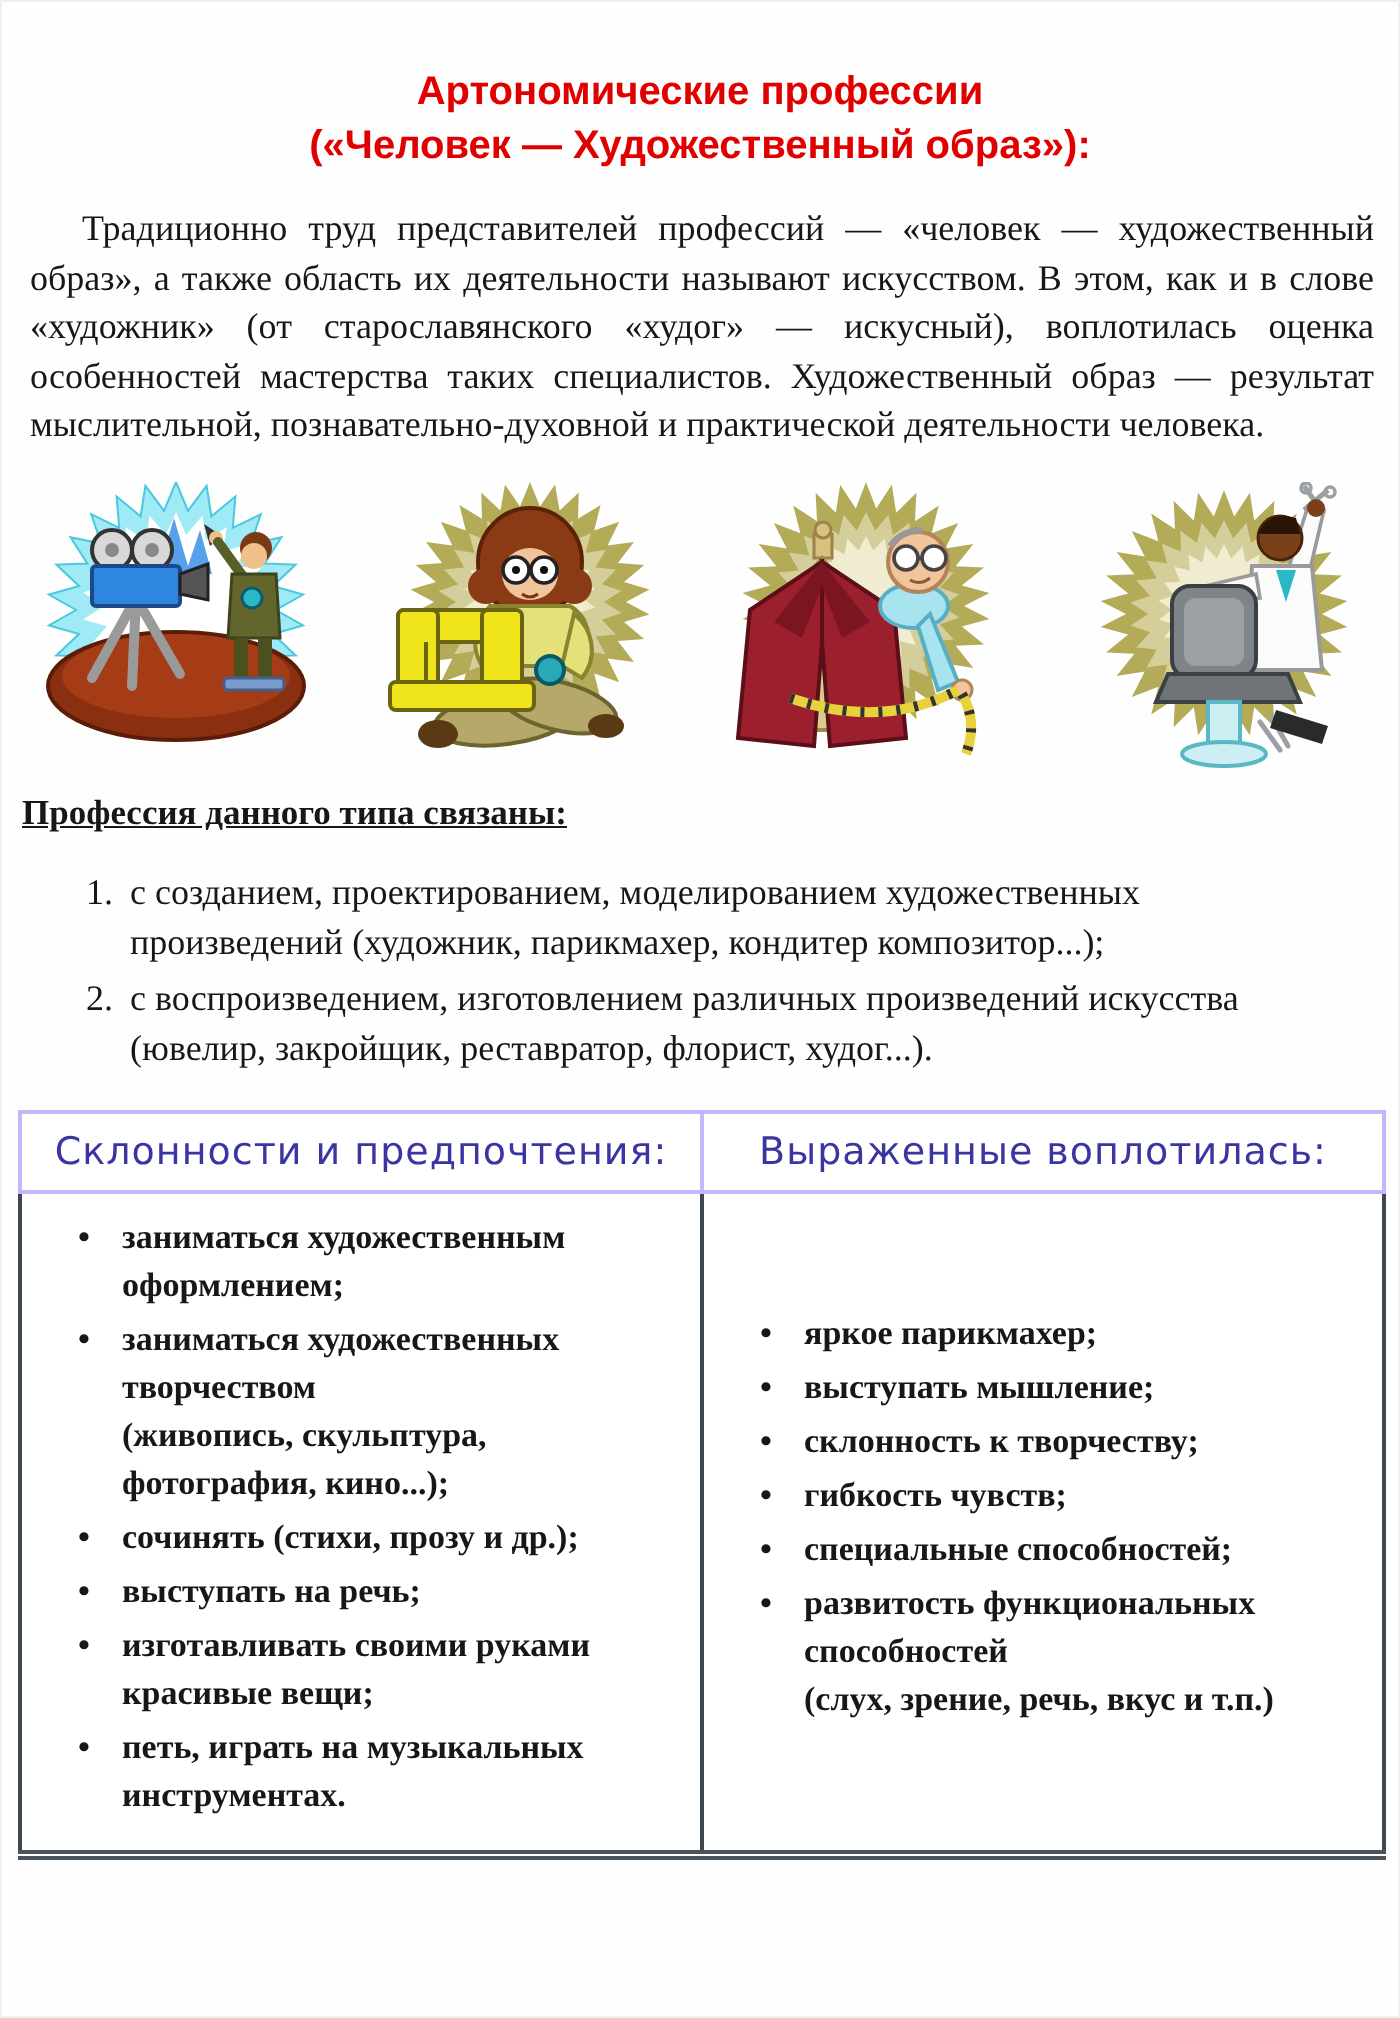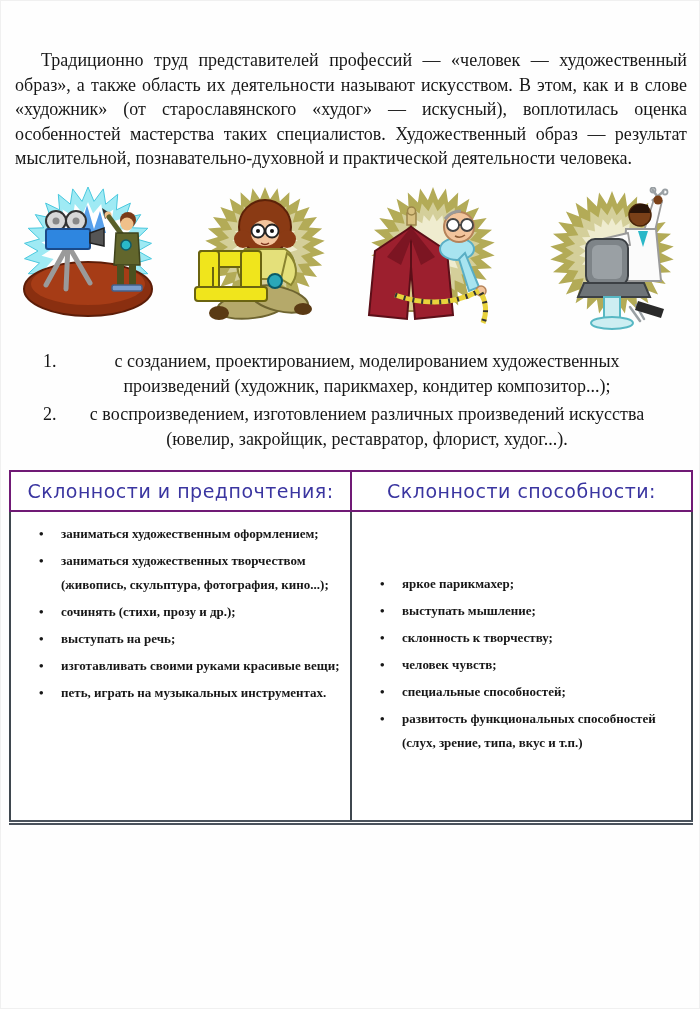--- a/index.html
+++ b/index.html
@@ -22,55 +22,57 @@
   
   .art-row{display:flex;justify-content:space-between;padding:0 8px;margin-top:16px;}
   .art{width:162px;height:145px;}
   
   .section-heading{
     margin:10px 0 0 10px;font-size:17.5px;font-weight:bold;
     text-decoration:underline;
   }
   
   ol.reasons{margin:17px 30px 0 40px;padding-left:20px;font-size:18px;line-height:25px;}
-  ol.reasons li{padding-left:4px;margin-bottom:3px;text-align:center;}
+  ol.reasons li{padding-left:4px;margin-bottom:3px;}
   
   table.traits{
     width:684px;margin:18px 8px 0 8px;border-collapse:collapse;
     border:2px solid #3f474f;border-bottom:5px double #4a525c;
     table-layout:fixed;
   }
   table.traits th{
-    width:52.5%;border:2px solid #701a75;background:#fff;
+    width:52.5%;border:2px solid #c4b5fd;background:#fff;
     font-family:"DejaVu Sans",sans-serif;font-weight:normal;
     font-size:19px;letter-spacing:.5px;color:#3a35a0;
     padding:8px 2px;text-align:center;
   }
   table.traits td{
     border:2px solid #3f474f;background:#fff;
     padding:10px 6px 12px 10px;height:312px;box-sizing:border-box;
   }
   td.cell-left{vertical-align:top;}
   td.cell-right{vertical-align:middle;}
   ul.bullets{list-style:none;margin:0;padding:0 0 0 14px;}
   ul.bullets li{
     position:relative;padding-left:26px;margin-bottom:3px;
-    font-size:13px;font-weight:bold;line-height:24px;white-space:pre-line;
+    font-size:17px;font-weight:bold;line-height:24px;white-space:pre-line;
   }
   ul.bullets li::before{
     content:"\2022";position:absolute;left:4px;top:0;
     font-weight:bold;
   }
 </style>
 </head>
 <body>
 
 <div class="page">
 
   <div class="title-block">
+    <div class="title-line">Артономические профессии</div>
+    <div class="title-line">(«Человек — Художественный образ»):</div>
   </div>
 
   <p class="intro">Традиционно труд представителей профессий — «человек — художественный образ», а также область их деятельности называют искусством. В этом, как и в слове «художник» (от старославянского «худог» — искусный), воплотилась оценка особенностей мастерства таких специалистов. Художественный образ — результат мыслительной, познавательно-духовной и практической деятельности человека.</p>
 
   <div class="art-row">
 
     <svg class="art" viewBox="0 0 160 145">
       <polygon fill="#9feaf4" stroke="#49c8de" stroke-width="1" points="78.0,0.0 84.0,14.4 93.3,1.9 95.7,17.2 107.7,7.3 106.4,22.9 120.4,16.1 115.4,30.8 130.7,27.6 122.3,40.8 137.8,41.3 126.5,52.0 141.5,56.3 128.0,64.0 141.5,71.7 126.5,76.0 137.8,86.7 122.3,87.2 130.7,100.4 115.4,97.2 120.4,111.9 106.4,105.1 107.7,120.7 95.7,110.8 93.3,126.1 84.0,113.6 78.0,128.0 72.0,113.6 62.7,126.1 60.3,110.8 48.3,120.7 49.6,105.1 35.6,111.9 40.6,97.2 25.3,100.4 33.7,87.2 18.2,86.7 29.5,76.0 14.5,71.7 28.0,64.0 14.5,56.3 29.5,52.0 18.2,41.3 33.7,40.8 25.3,27.6 40.6,30.8 35.6,16.1 49.6,22.9 48.3,7.3 60.3,17.2 62.7,1.9 72.0,14.4"></polygon>
       <polygon fill="#ffffff" points="78.0,15.0 83.1,26.4 91.2,16.9 93.0,29.3 103.4,22.5 101.6,34.8 113.5,31.2 108.3,42.5 120.8,42.5 112.5,51.9 124.5,55.3 114.0,62.0 124.5,68.7 112.5,72.1 120.8,81.5 108.3,81.5 113.5,92.8 101.6,89.2 103.4,101.5 93.0,94.7 91.2,107.1 83.1,97.6 78.0,109.0 72.9,97.6 64.8,107.1 63.0,94.7 52.6,101.5 54.4,89.2 42.5,92.8 47.7,81.5 35.2,81.5 43.5,72.1 31.5,68.7 42.0,62.0 31.5,55.3 43.5,51.9 35.2,42.5 47.7,42.5 42.5,31.2 54.4,34.8 52.6,22.5 63.0,29.3 64.8,16.9 72.9,26.4"></polygon>
       <path d="M58,46 L64,24 L70,42 L77,18 L84,42 L90,24 L96,46 Z" fill="#3a8fe8" opacity="0.85"></path>
@@ -175,54 +177,55 @@
       <path d="M99,26 Q104,14 118,18 L120,26 Z" fill="#2a1408"></path>
       <rect x="56" y="52" width="42" height="46" rx="9" fill="#7e8488" stroke="#3c4044" stroke-width="2"></rect>
       <rect x="62" y="58" width="30" height="34" rx="6" fill="#9aa0a4"></rect>
       <polygon points="54,96 114,96 120,110 48,110" fill="#6e7478" stroke="#3c4044" stroke-width="2"></polygon>
       <rect x="74" y="110" width="16" height="24" fill="#cdeef2" stroke="#58b8c4" stroke-width="2"></rect>
       <ellipse cx="82" cy="136" rx="21" ry="6" fill="#cdeef2" stroke="#58b8c4" stroke-width="2"></ellipse>
       <polygon points="108,114 134,122 131,131 105,123" fill="#2a2a2a"></polygon>
     </svg>
   </div>
 
+  <div class="section-heading">Профессия данного типа связаны:</div>
 
   <ol class="reasons">
     <li>с созданием, проектированием, моделированием художественных произведений (художник, парикмахер, кондитер композитор...);</li>
     <li>с воспроизведением, изготовлением различных произведений искусства (ювелир, закройщик, реставратор, флорист, худог...).</li>
   </ol>
 
   <table class="traits">
     <thead>
       <tr>
         <th>Склонности и предпочтения:</th>
-        <th>Склонности способности:</th>
+        <th>Выраженные воплотилась:</th>
       </tr>
     </thead>
     <tbody>
       <tr>
         <td class="cell-left">
           <ul class="bullets">
             <li>заниматься художественным оформлением;</li>
             <li>заниматься художественных творчеством
 (живопись, скульптура, фотография, кино...);</li>
             <li>сочинять (стихи, прозу и др.);</li>
             <li>выступать на речь;</li>
             <li>изготавливать своими руками красивые вещи;</li>
             <li>петь, играть на музыкальных инструментах.</li>
           </ul>
         </td>
         <td class="cell-right">
           <ul class="bullets">
             <li>яркое парикмахер;</li>
             <li>выступать мышление;</li>
             <li>склонность к творчеству;</li>
-            <li>человек чувств;</li>
+            <li>гибкость чувств;</li>
             <li>специальные способностей;</li>
             <li>развитость функциональных способностей
-(слух, зрение, типа, вкус и т.п.)</li>
+(слух, зрение, речь, вкус и т.п.)</li>
           </ul>
         </td>
       </tr>
     </tbody>
   </table>
 
 </div>
 
 </body></html>

